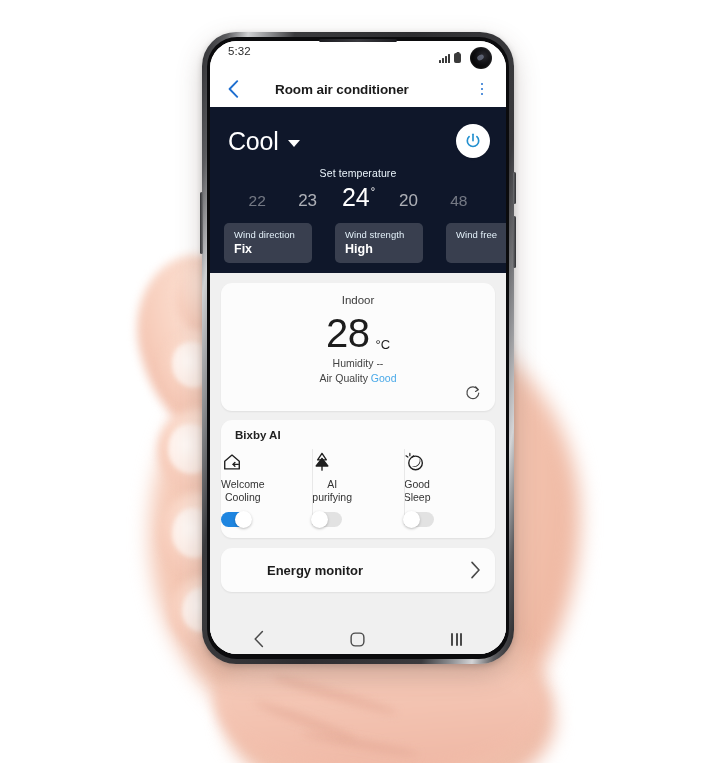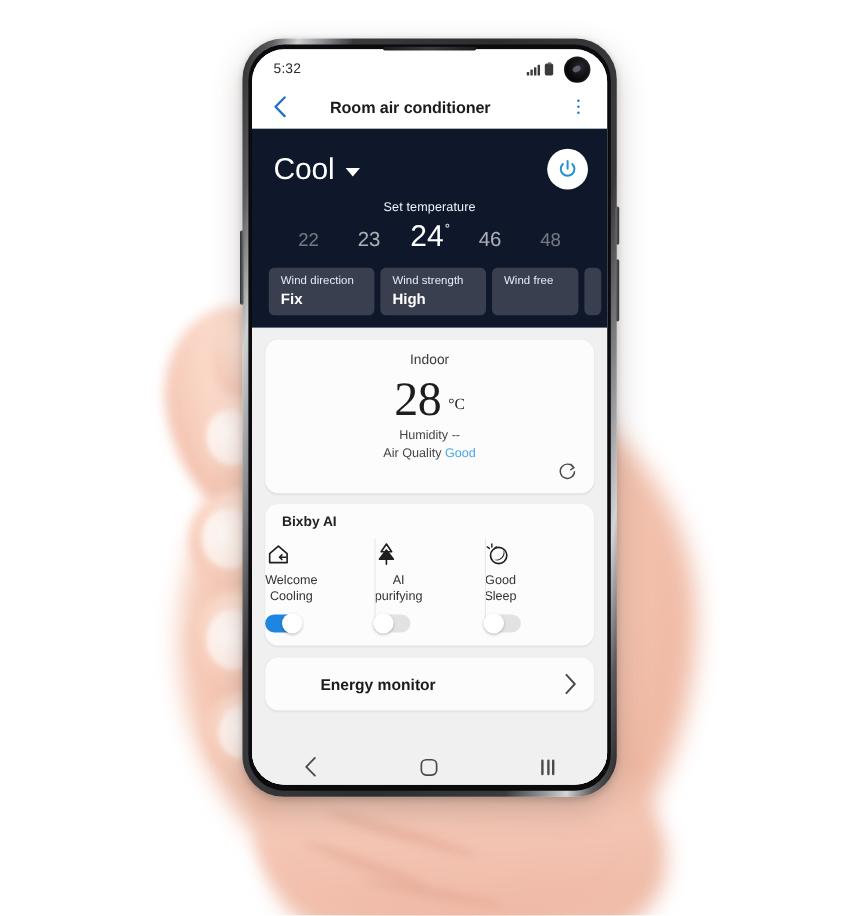--- a/index.html
+++ b/index.html
@@ -148,21 +148,20 @@
     position: relative;
     display: flex;
     flex-direction: column;
   }
 
   
   #statusbar {
     height: 30px;
     background: #ffffff;
     display: flex;
-    align-items: center;
     justify-content: space-between;
     padding: 4px 14px 0 18px;
     flex: 0 0 auto;
     position: relative;
   }
   #clock {
     font-size: 11.5px;
     color: #2a2a2a;
     font-weight: 400;
     letter-spacing: .1px;
@@ -337,21 +336,21 @@
   .temp-item.active .deg {
     font-size: 11px;
     vertical-align: super;
     position: relative;
     top: -2px;
     left: 1px;
   }
 
   #chips {
     display: flex;
-    gap: 5px;
+    gap: 23px;
     padding: 0 0 0 14px;
     margin-top: 11px;
     overflow: hidden;
   }
   .chip {
     background: rgba(255,255,255,.175);
     border-radius: 5px;
     padding: 6px 10px 7px 10px;
     min-width: 88px;
     flex: 0 0 auto;
@@ -400,25 +399,24 @@
     position: relative;
     min-height: 128px;
   }
   #indoor-title {
     text-align: center;
     font-size: 11.5px;
     color: #3c3c3c;
   }
   #indoor-temp-row {
     display: flex;
-    align-items: center;
+    align-items: flex-end;
     justify-content: center;
     gap: 6px;
     margin-top: 8px;
-    font-family: Liberation Serif, serif;
   }
   #indoor-temp {
     font-size: 40px;
     color: #1d1d1d;
     font-weight: 300;
     line-height: .96;
     letter-spacing: -.5px;
   }
   #indoor-unit {
     font-size: 13px;
@@ -635,21 +633,21 @@
             </div>
 
             <div id="set-temp-label">Set temperature</div>
 
             <div id="temp-row">
               <div class="temp-item">22</div>
               <div class="temp-item near">23</div>
               <div class="temp-item active">
                 <span>24</span><span class="deg">°</span>
               </div>
-              <div class="temp-item near">46</div>
+              <div class="temp-item near">20</div>
               <div class="temp-item">48</div>
             </div>
 
             <div id="chips">
               <div class="chip">
                 <span class="chip-label">Wind direction</span>
                 <span class="chip-value">Fix</span>
               </div>
               <div class="chip">
                 <span class="chip-label">Wind strength</span>

